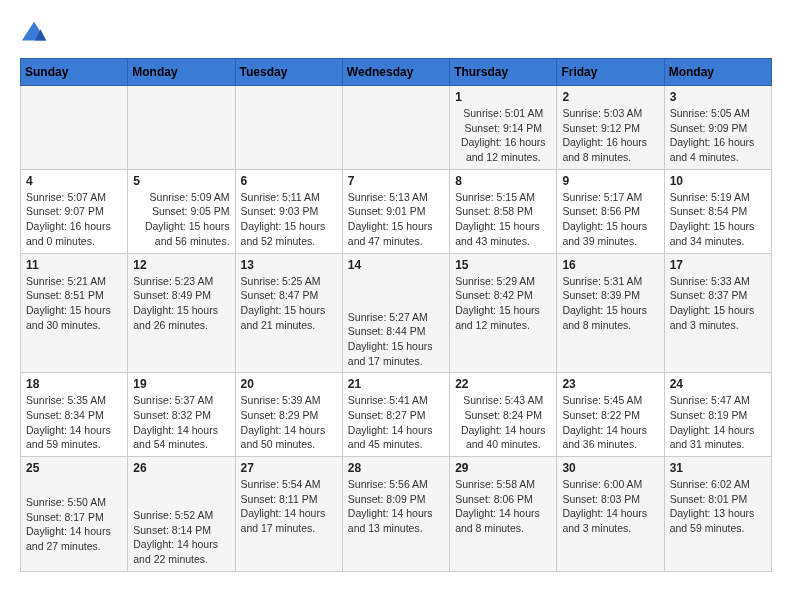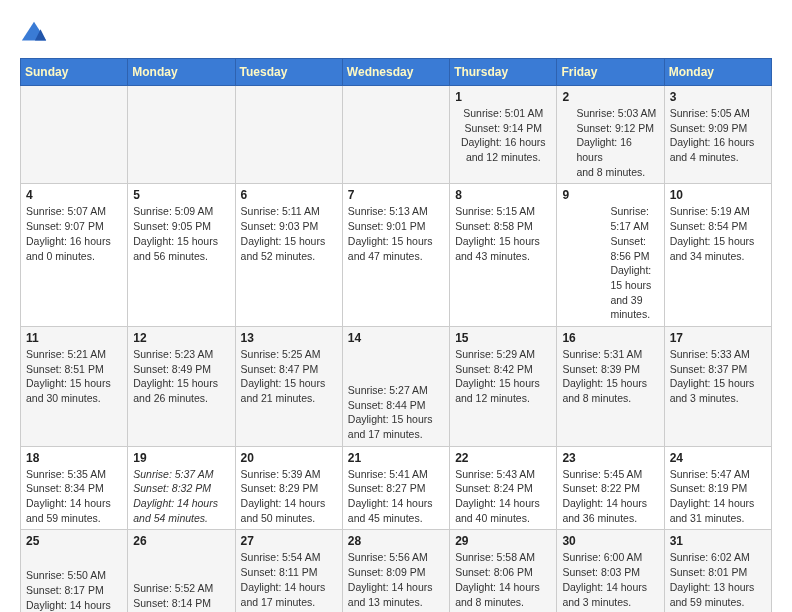--- a/index.html
+++ b/index.html
@@ -47,21 +47,21 @@
       font-size: 16px;
       color: #555;
     }
     .calendar {
       width: 100%;
       border-collapse: collapse;
       font-size: 11px;
     }
     .calendar thead th {
       background-color: #3a7bd5;
-      color: #fef9c3;
+      color: #000000;
       padding: 6px 4px;
       text-align: left;
       font-size: 12px;
       font-weight: bold;
       border: 1px solid #2e62b0;
     }
     .calendar tbody td {
       vertical-align: top;
       border: 1px solid #ccc;
       padding: 4px 5px;
@@ -133,21 +133,21 @@
         <td class="empty-cell"></td>
         <td>
           <span class="day-num">1</span>
           <div class="day-info" style="white-space: pre-line; text-align: center;">Sunrise: 5:01 AM
 Sunset: 9:14 PM
 Daylight: 16 hours
 and 12 minutes.</div>
         </td>
         <td>
           <span class="day-num">2</span>
-          <div class="day-info" style="white-space: pre-line; margin-left: 14px;">Sunrise: 5:03 AM
+          <div class="day-info" style="white-space: pre-line;">Sunrise: 5:03 AM
 Sunset: 9:12 PM
 Daylight: 16 hours
 and 8 minutes.</div>
         </td>
         <td>
           <span class="day-num">3</span>
           <div class="day-info" style="white-space: pre-line;">Sunrise: 5:05 AM
 Sunset: 9:09 PM
 Daylight: 16 hours
 and 4 minutes.</div>
@@ -156,21 +156,21 @@
       <tr>
         <td>
           <span class="day-num">4</span>
           <div class="day-info" style="white-space: pre-line;">Sunrise: 5:07 AM
 Sunset: 9:07 PM
 Daylight: 16 hours
 and 0 minutes.</div>
         </td>
         <td>
           <span class="day-num">5</span>
-          <div class="day-info" style="white-space: pre-line;">Sunrise: 5:09 AM
+          <div class="day-info" style="white-space: pre-line; text-align: right;">Sunrise: 5:09 AM
 Sunset: 9:05 PM
 Daylight: 15 hours
 and 56 minutes.</div>
         </td>
         <td>
           <span class="day-num">6</span>
           <div class="day-info" style="white-space: pre-line;">Sunrise: 5:11 AM
 Sunset: 9:03 PM
 Daylight: 15 hours
 and 52 minutes.</div>
@@ -184,21 +184,21 @@
         </td>
         <td>
           <span class="day-num">8</span>
           <div class="day-info" style="white-space: pre-line;">Sunrise: 5:15 AM
 Sunset: 8:58 PM
 Daylight: 15 hours
 and 43 minutes.</div>
         </td>
         <td>
           <span class="day-num">9</span>
-          <div class="day-info" style="white-space: pre-line; margin-left: 48px;">Sunrise: 5:17 AM
+          <div class="day-info" style="white-space: pre-line;">Sunrise: 5:17 AM
 Sunset: 8:56 PM
 Daylight: 15 hours
 and 39 minutes.</div>
         </td>
         <td>
           <span class="day-num">10</span>
           <div class="day-info" style="white-space: pre-line;">Sunrise: 5:19 AM
 Sunset: 8:54 PM
 Daylight: 15 hours
 and 34 minutes.</div>
@@ -258,42 +258,42 @@
       <tr>
         <td>
           <span class="day-num">18</span>
           <div class="day-info" style="white-space: pre-line;">Sunrise: 5:35 AM
 Sunset: 8:34 PM
 Daylight: 14 hours
 and 59 minutes.</div>
         </td>
         <td>
           <span class="day-num">19</span>
-          <div class="day-info" style="white-space: pre-line; font-style: italic;">Sunrise: 5:37 AM
+          <div class="day-info" style="white-space: pre-line;">Sunrise: 5:37 AM
 Sunset: 8:32 PM
 Daylight: 14 hours
 and 54 minutes.</div>
         </td>
         <td>
           <span class="day-num">20</span>
           <div class="day-info" style="white-space: pre-line;">Sunrise: 5:39 AM
 Sunset: 8:29 PM
 Daylight: 14 hours
 and 50 minutes.</div>
         </td>
         <td>
           <span class="day-num">21</span>
           <div class="day-info" style="white-space: pre-line;">Sunrise: 5:41 AM
 Sunset: 8:27 PM
 Daylight: 14 hours
 and 45 minutes.</div>
         </td>
         <td>
           <span class="day-num">22</span>
-          <div class="day-info" style="white-space: pre-line;">Sunrise: 5:43 AM
+          <div class="day-info" style="white-space: pre-line; text-align: center;">Sunrise: 5:43 AM
 Sunset: 8:24 PM
 Daylight: 14 hours
 and 40 minutes.</div>
         </td>
         <td>
           <span class="day-num">23</span>
           <div class="day-info" style="white-space: pre-line;">Sunrise: 5:45 AM
 Sunset: 8:22 PM
 Daylight: 14 hours
 and 36 minutes.</div>

